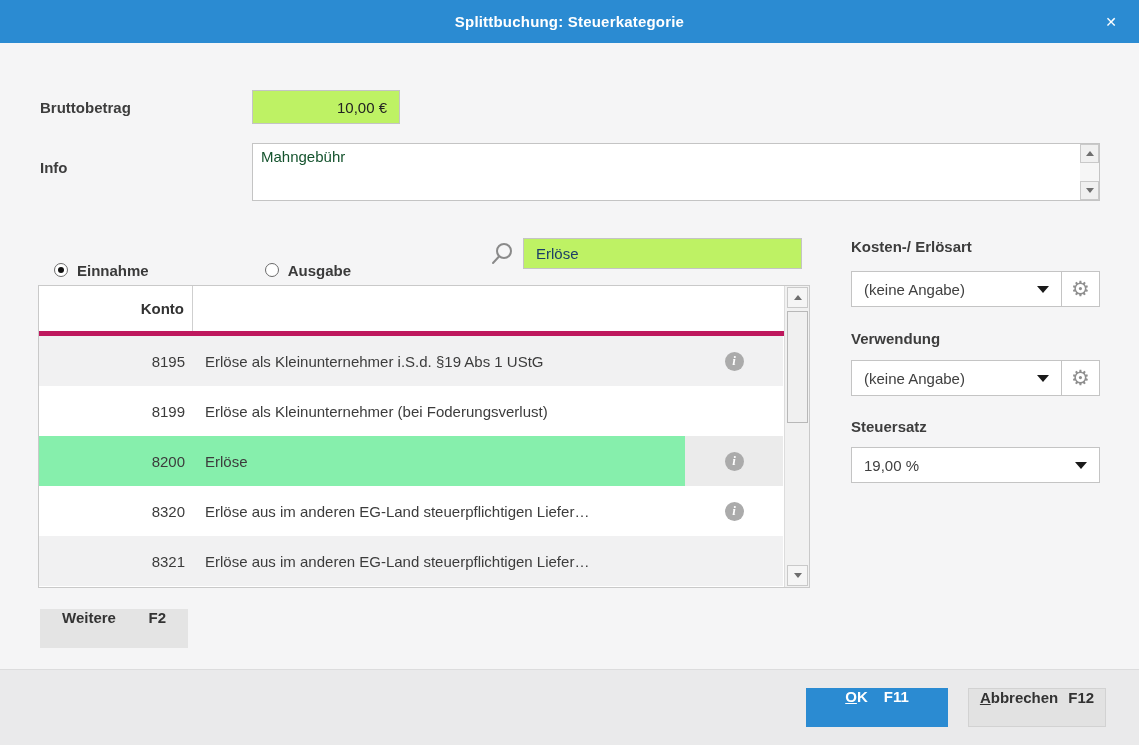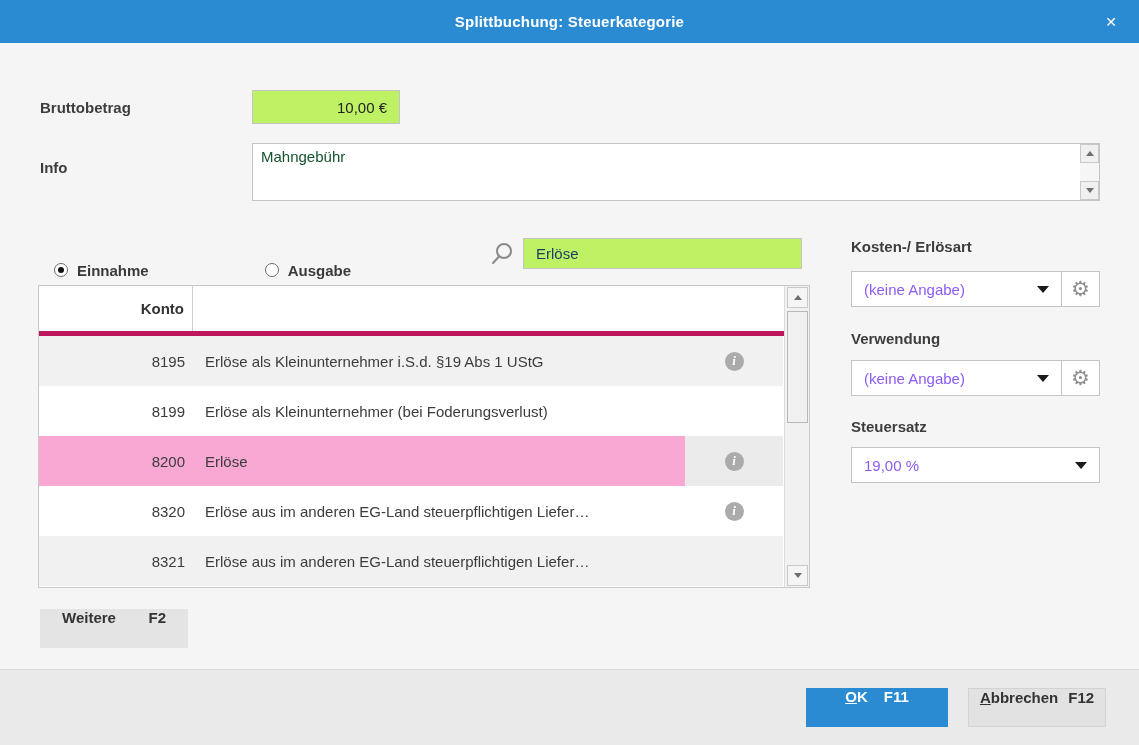--- a/index.html
+++ b/index.html
@@ -70,21 +70,21 @@
     left:38px; top:285px; width:772px; height:303px;
     background:#fff; border:1px solid #c9c9c9;
   }
   .t-header { display:flex; height:50px; border-bottom:5px solid #be185d; }
   .t-header .hc { display:flex; align-items:center; font-weight:600; font-size:15px; color:#333; }
   .hc-konto { width:154px; justify-content:flex-end; padding-right:8px; border-right:1px solid #cfcfcf; }
   .hc-kategorie { width:492px; padding-left:12px; border-right:1px solid #cfcfcf; }
   .hc-info { width:98px; }
   .t-row { display:flex; height:50px; }
   .t-row.gray .cell { background:#f1f1f2; }
-  .t-row.selected .cell { background:#f9a8d4; }
+  .t-row.selected .cell { background:#86efac; }
   .t-row.selected .cell-info { background:#ebebeb; }
   .cell { display:flex; align-items:center; font-size:15px; color:#3c3c3c; cursor:default; }
   .cell-konto { width:154px; justify-content:flex-end; padding-right:8px; }
   .cell-kategorie { width:492px; padding-left:12px; white-space:nowrap; overflow:hidden; }
   .cell-info { width:98px; justify-content:center; }
   .info-badge {
     width:19px; height:19px; border-radius:50%; background:#ababab; color:#fff;
     font-family:"Liberation Serif", serif; font-weight:bold; font-style:italic; font-size:13px;
     display:flex; align-items:center; justify-content:center; cursor:pointer;
   }
@@ -98,21 +98,21 @@
   .t-thumb { position:absolute; left:2px; top:25px; width:21px; height:112px;
     background:#f0f0f0; border:1px solid #b8b8b8; }
 
   
   .rp-label { left:851px; font-size:15px; font-weight:600; color:#3d3d3d; }
   .combo {
     left:851px; width:249px; height:36px; background:#fff; border:1px solid #c4c4c4;
     display:flex; align-items:stretch;
   }
   .combo .val {
-    flex:1; display:flex; align-items:center; padding-left:12px; font-size:15px; color:#8b5cf6; cursor:pointer;
+    flex:1; display:flex; align-items:center; padding-left:12px; font-size:15px; color:#404040; cursor:pointer;
   }
   .caret { width:0; height:0; border-left:6px solid transparent; border-right:6px solid transparent;
     border-top:7px solid #1a1a1a; margin:auto 12px auto 0; }
   .combo .gear-btn {
     width:38px; border-left:1px solid #c4c4c4; display:flex; align-items:center; justify-content:center;
     font-family:"DejaVu Sans", sans-serif; font-size:21px; color:#8f8f8f; cursor:pointer; background:#fff;
   }
 
   
   .btn {

